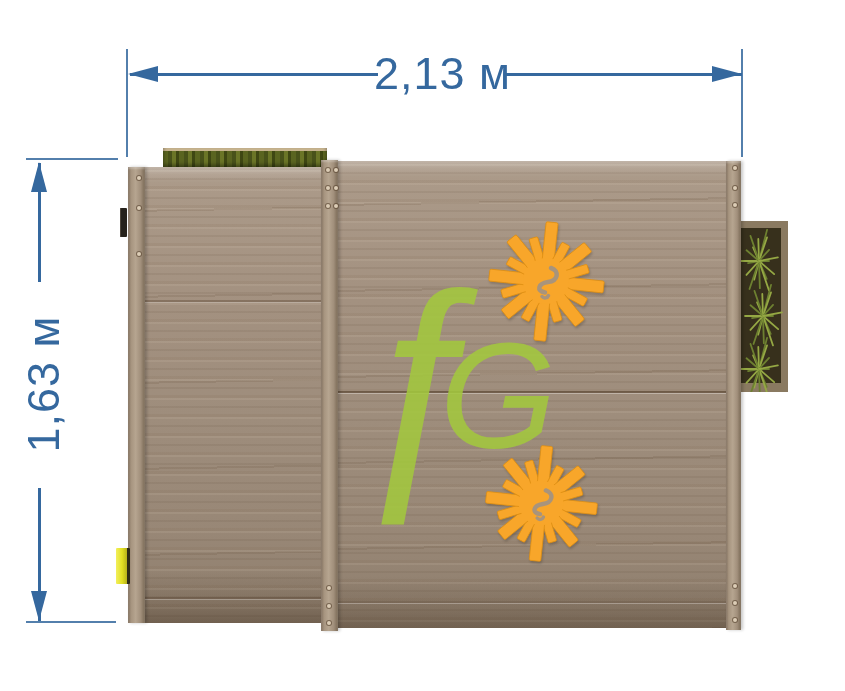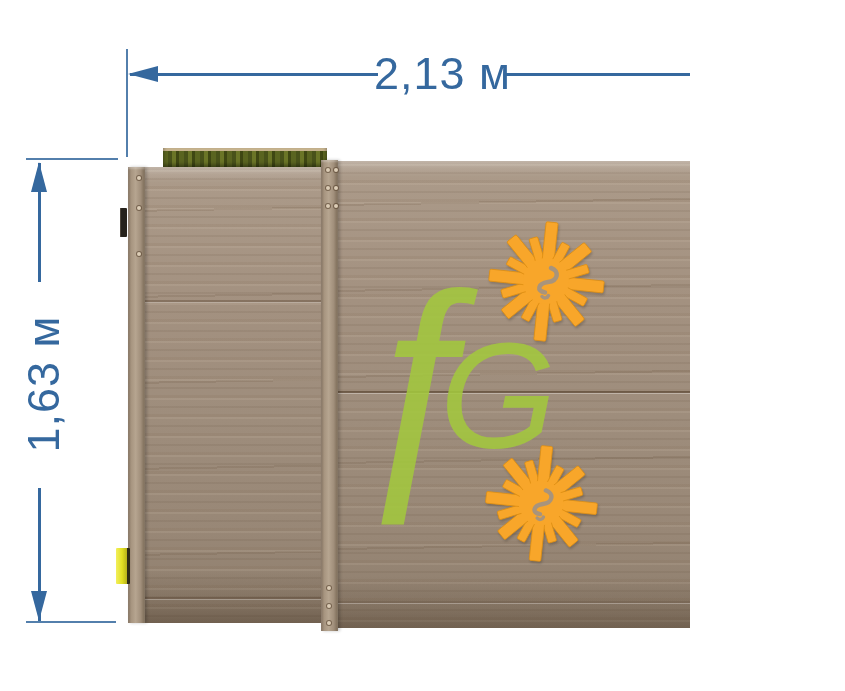--- a/index.html
+++ b/index.html
@@ -1,16 +1,16 @@
 <!DOCTYPE html>
 <html style="--dimension: #35689e; --wood_base: #a29180; --wood_light: #b6a590; --wood_dark: #786854; --sun_orange: #f8a62a; --sun_shadow: #dd8e12; --sun_glyph: #a8947c; --logo_green: #a3c83e; --plant_green: #6d8030; --plant_green_light: #95a844; --soil_dark: #37301c; --planter_frame: #8a7a61; --latch_yellow: #e2df22;"><head>
 <meta charset="utf-8">
 <style>
   html,body{margin:0;padding:0;background:#ffffff;}
-  .stage{position:relative;width:690px;height:691px;background:#ffffff;overflow:hidden;
+  .stage{position:relative;width:845px;height:691px;background:#ffffff;overflow:hidden;
          font-family:"Liberation Sans",sans-serif;}
 
   
   .dim-line{position:absolute;background:var(--dimension);}
   .ext-line{position:absolute;background:var(--dimension);opacity:.85;}
   .arrow{position:absolute;width:0;height:0;}
   .arrow-left {border-top:8px solid transparent;border-bottom:8px solid transparent;border-right:30px solid var(--dimension);}
   .arrow-right{border-top:8px solid transparent;border-bottom:8px solid transparent;border-left:30px solid var(--dimension);}
   .arrow-up   {border-left:8px solid transparent;border-right:8px solid transparent;border-bottom:30px solid var(--dimension);}
   .arrow-down {border-left:8px solid transparent;border-right:8px solid transparent;border-top:30px solid var(--dimension);}

